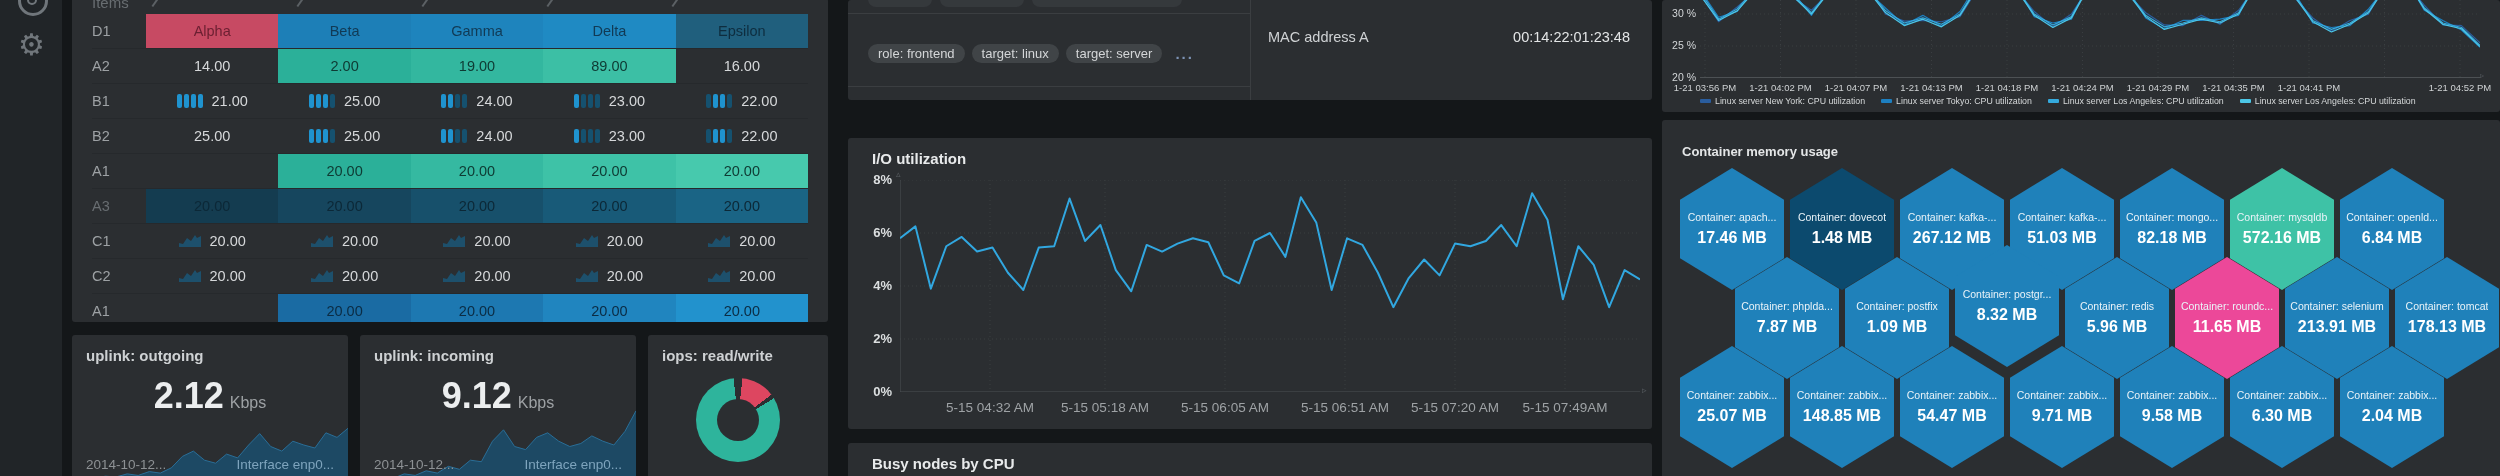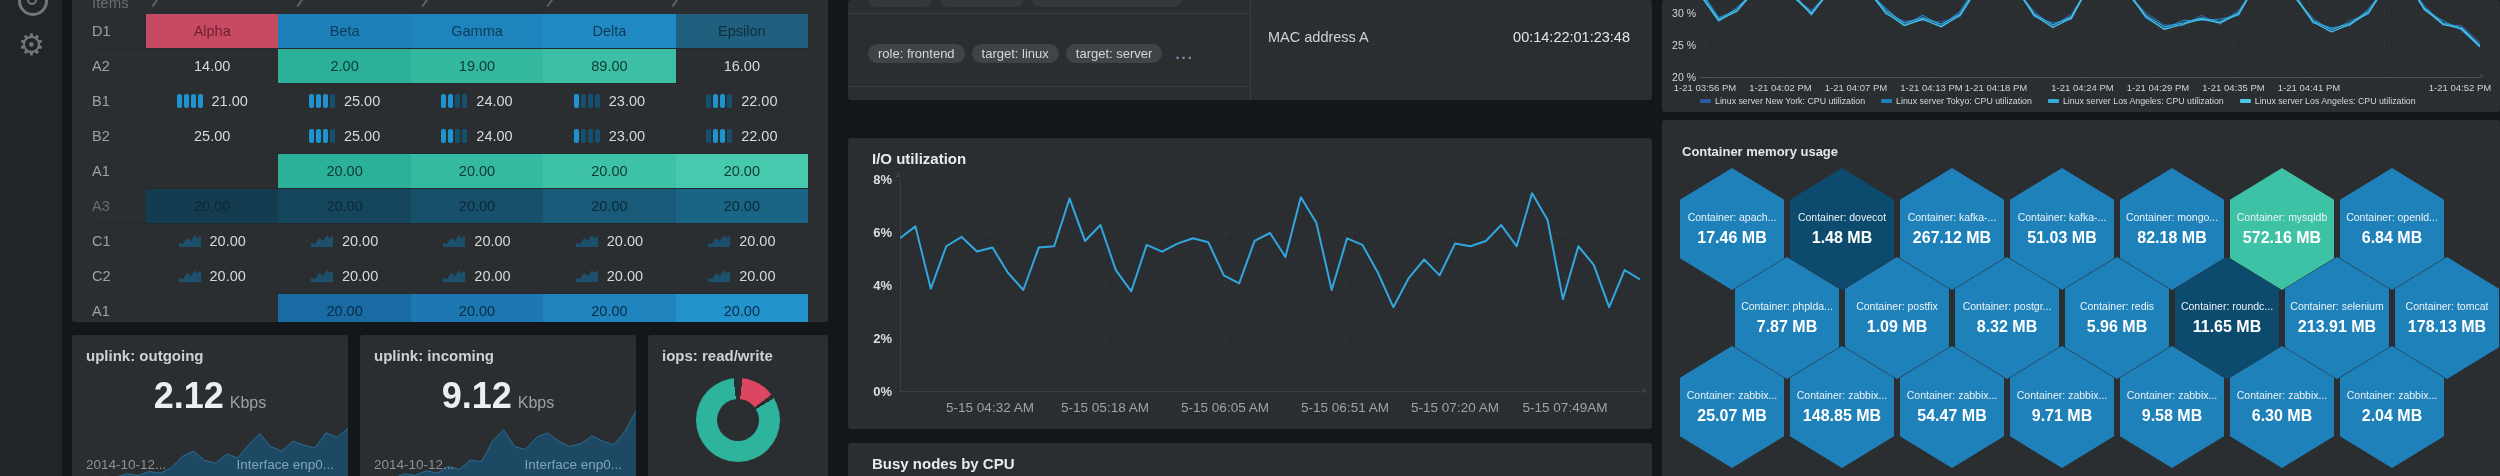--- a/index.html
+++ b/index.html
@@ -443,21 +443,21 @@
   <div id="cpuY">
       <span class="cylab" style="top: 7px;">30 %</span>
       <span class="cylab" style="top: 39px;">25 %</span>
       <span class="cylab" style="top: 71px;">20 %</span>
     </div>
   <div id="cpuX">
       <span class="cxlab" style="left: 43px;">1-21 03:56 PM</span>
       <span class="cxlab" style="left: 118.5px;">1-21 04:02 PM</span>
       <span class="cxlab" style="left: 194px;">1-21 04:07 PM</span>
       <span class="cxlab" style="left: 269.5px;">1-21 04:13 PM</span>
-      <span class="cxlab" style="left: 334px; text-align: right;">1-21 04:18 PM</span>
+      <span class="cxlab" style="left: 345px; text-align: right;">1-21 04:18 PM</span>
       <span class="cxlab" style="left: 420.5px;">1-21 04:24 PM</span>
       <span class="cxlab" style="left: 496px;">1-21 04:29 PM</span>
       <span class="cxlab" style="left: 571.5px;">1-21 04:35 PM</span>
       <span class="cxlab" style="left: 647px;">1-21 04:41 PM</span>
       <span class="cxlab" style="left: 756px; margin-top: 33px;">1-21 04:46 PM</span>
       <span class="cxlab" style="left: 798px;">1-21 04:52 PM</span>
     </div>
   <div id="legend">
       <span class="leg-item">
         <span class="leg-mark" style="background: rgb(42, 93, 158);"></span>
@@ -510,29 +510,29 @@
         <span class="hv">6.84 MB</span>
       </div>
       <div class="hex" style="left: 73px; top: 137px; background: rgb(31, 129, 186); text-align: right;">
         <span class="hn">Container: phplda...</span>
         <span class="hv">7.87 MB</span>
       </div>
       <div class="hex" style="left: 183px; top: 137px; background: rgb(31, 129, 186);">
         <span class="hn">Container: postfix</span>
         <span class="hv">1.09 MB</span>
       </div>
-      <div class="hex" style="left: 293px; top: 137px; background: rgb(31, 129, 186);">
+      <div class="hex" style="left: 293px; top: 125px; background: rgb(31, 129, 186);">
         <span class="hn">Container: postgr...</span>
         <span class="hv">8.32 MB</span>
       </div>
       <div class="hex" style="left: 403px; top: 137px; background: rgb(31, 129, 186);">
         <span class="hn">Container: redis</span>
         <span class="hv">5.96 MB</span>
       </div>
-      <div class="hex" style="left: 513px; top: 137px; background: #0c4a6e;">
+      <div class="hex" style="left: 513px; top: 137px; background: #ec4899;">
         <span class="hn">Container: roundc...</span>
         <span class="hv">11.65 MB</span>
       </div>
       <div class="hex" style="left: 623px; top: 137px; background: rgb(31, 129, 186);">
         <span class="hn">Container: selenium</span>
         <span class="hv">213.91 MB</span>
       </div>
       <div class="hex" style="left: 733px; top: 137px; background: rgb(31, 129, 186);">
         <span class="hn">Container: tomcat</span>
         <span class="hv">178.13 MB</span>

